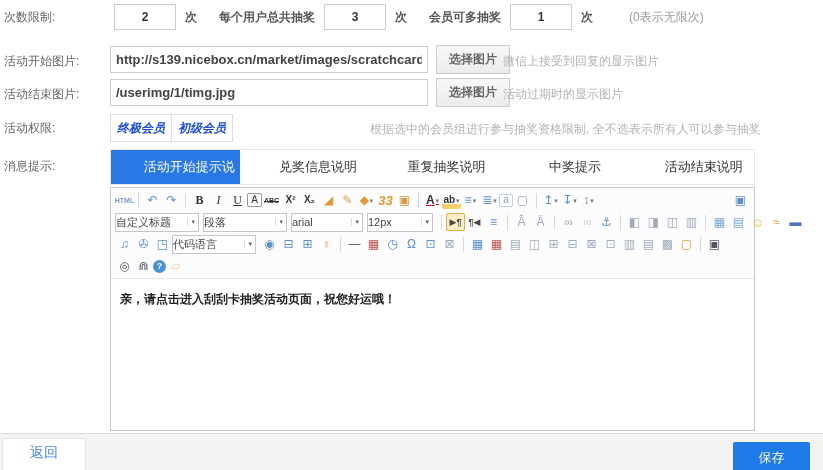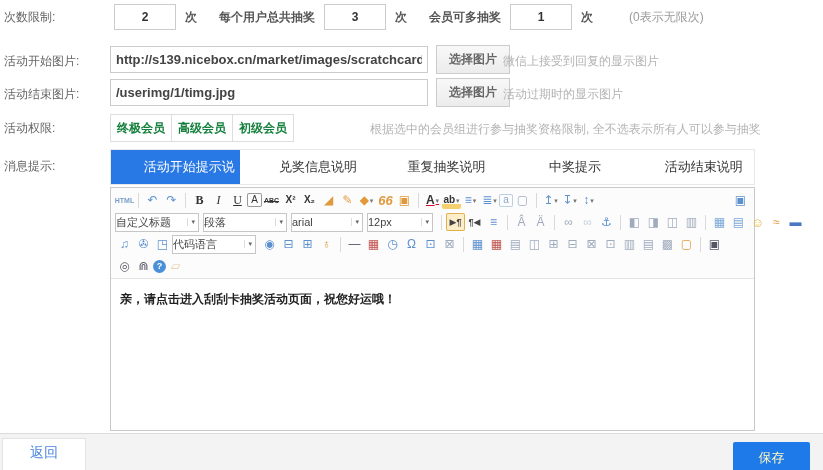--- a/index.html
+++ b/index.html
@@ -29,21 +29,21 @@
     position:absolute;left:436px;width:74px;height:29px;
     background:linear-gradient(#f8f8f8,#ececec);border:1px solid #ccc;
     color:#666;font-weight:700;font-size:12px;font-family:inherit;cursor:pointer;
   }
   .row-hint{position:absolute;left:503px;color:#b3b3b3;font-size:12px;}
 
   
   .perm-group{position:absolute;left:110px;top:114px;display:flex;}
   .perm-btn{
     width:62px;height:28px;background:#fff;border:1px solid #ddd;margin-left:-1px;
-    color:#15803d;font-weight:700;font-size:12px;font-family:inherit;cursor:pointer;
+    color:#1d4ed8;font-weight:700;font-size:12px;font-family:inherit;cursor:pointer;font-style:italic;
   }
   .perm-btn:first-child{margin-left:0;}
   .perm-hint{position:absolute;left:370px;top:121px;color:#b3b3b3;}
 
   
   .tabbar{
     position:absolute;left:110px;top:149px;width:645px;height:36px;
     border:1px solid #e8e8e8;box-sizing:border-box;display:flex;background:#fff;
   }
   .tab{flex:1;line-height:34px;text-align:center;font-size:13px;color:#333;cursor:pointer;padding-left:28px;}
@@ -127,21 +127,20 @@
 <span class="row-hint" style="top:53px">微信上接受到回复的显示图片</span>
 
 <span class="lbl" style="top:86px">活动结束图片:</span>
 <input class="img-input" style="top: 79px;" type="text" value="/userimg/1/timg.jpg">
 <button class="pick-btn" style="top:78px">选择图片</button>
 <span class="row-hint" style="top:86px">活动过期时的显示图片</span>
 
 <span class="lbl" style="top:120px">活动权限:</span>
 <div class="perm-group">
   <button class="perm-btn">终极会员</button>
-  <button class="perm-btn">高级会员</button>
   <button class="perm-btn">初级会员</button>
 </div>
 <span class="perm-hint">根据选中的会员组进行参与抽奖资格限制, 全不选表示所有人可以参与抽奖</span>
 
 <span class="lbl" style="top:158px">消息提示:</span>
 <div class="tabbar">
   <div class="tab active">活动开始提示说明</div>
   <div class="tab">兑奖信息说明</div>
   <div class="tab">重复抽奖说明</div>
   <div class="tab">中奖提示</div>
@@ -159,21 +158,21 @@
         <span class="ic bold">B</span>
         <span class="ic ital">I</span>
         <span class="ic und">U</span>
         <span class="ic boxA">A</span>
         <span class="ic strike">ABC</span>
         <span class="ic scr">X²</span>
         <span class="ic scr">X₂</span>
         <span class="ic org">◢</span>
         <span class="ic org">✎</span>
         <span class="ic org">◆<span class="dd">▾</span></span>
-        <span class="ic quote">66</span>
+        <span class="ic quote">33</span>
         <span class="ic org">▣</span>
         <span class="sep"></span>
         <span class="ic fcol">A<span class="dd">▾</span></span>
         <span class="ic hcol">ab<span class="dd">▾</span></span>
         <span class="ic blu">≡<span class="dd">▾</span></span>
         <span class="ic blu">≣<span class="dd">▾</span></span>
         <span class="ic anch">a</span>
         <span class="ic gry">▢</span>
         <span class="sep"></span>
         <span class="ic blu">↥<span class="dd">▾</span></span>

